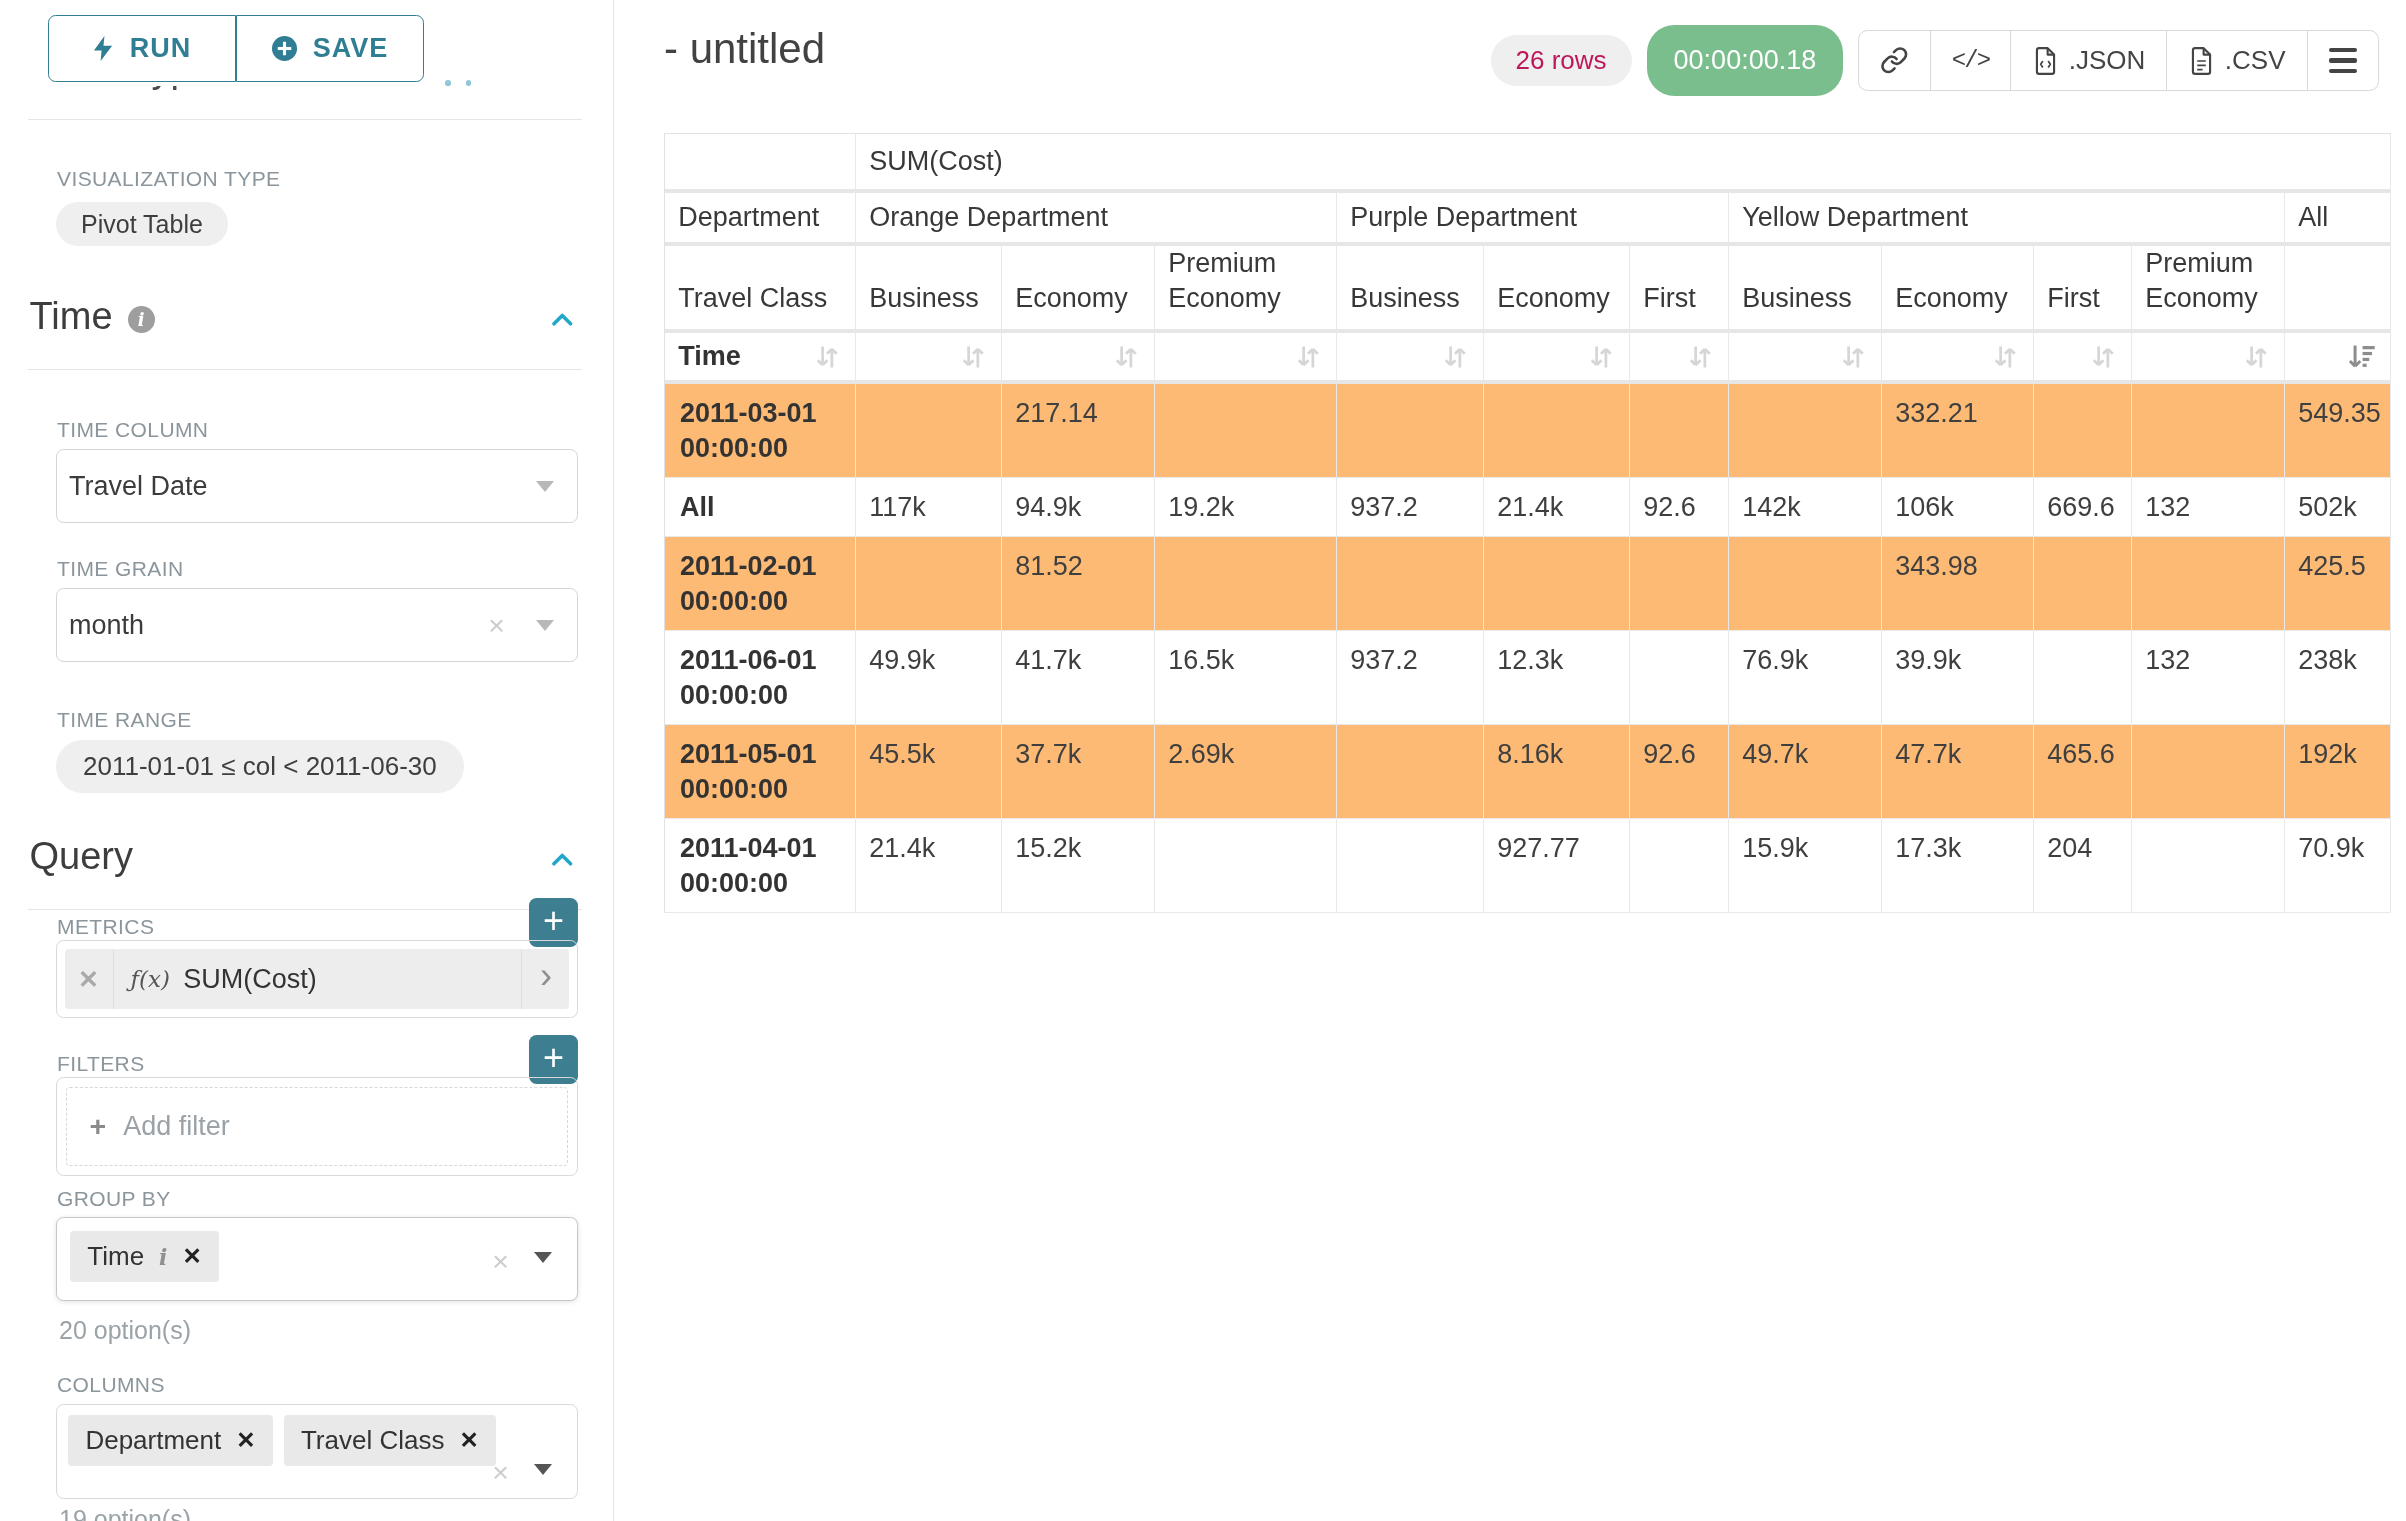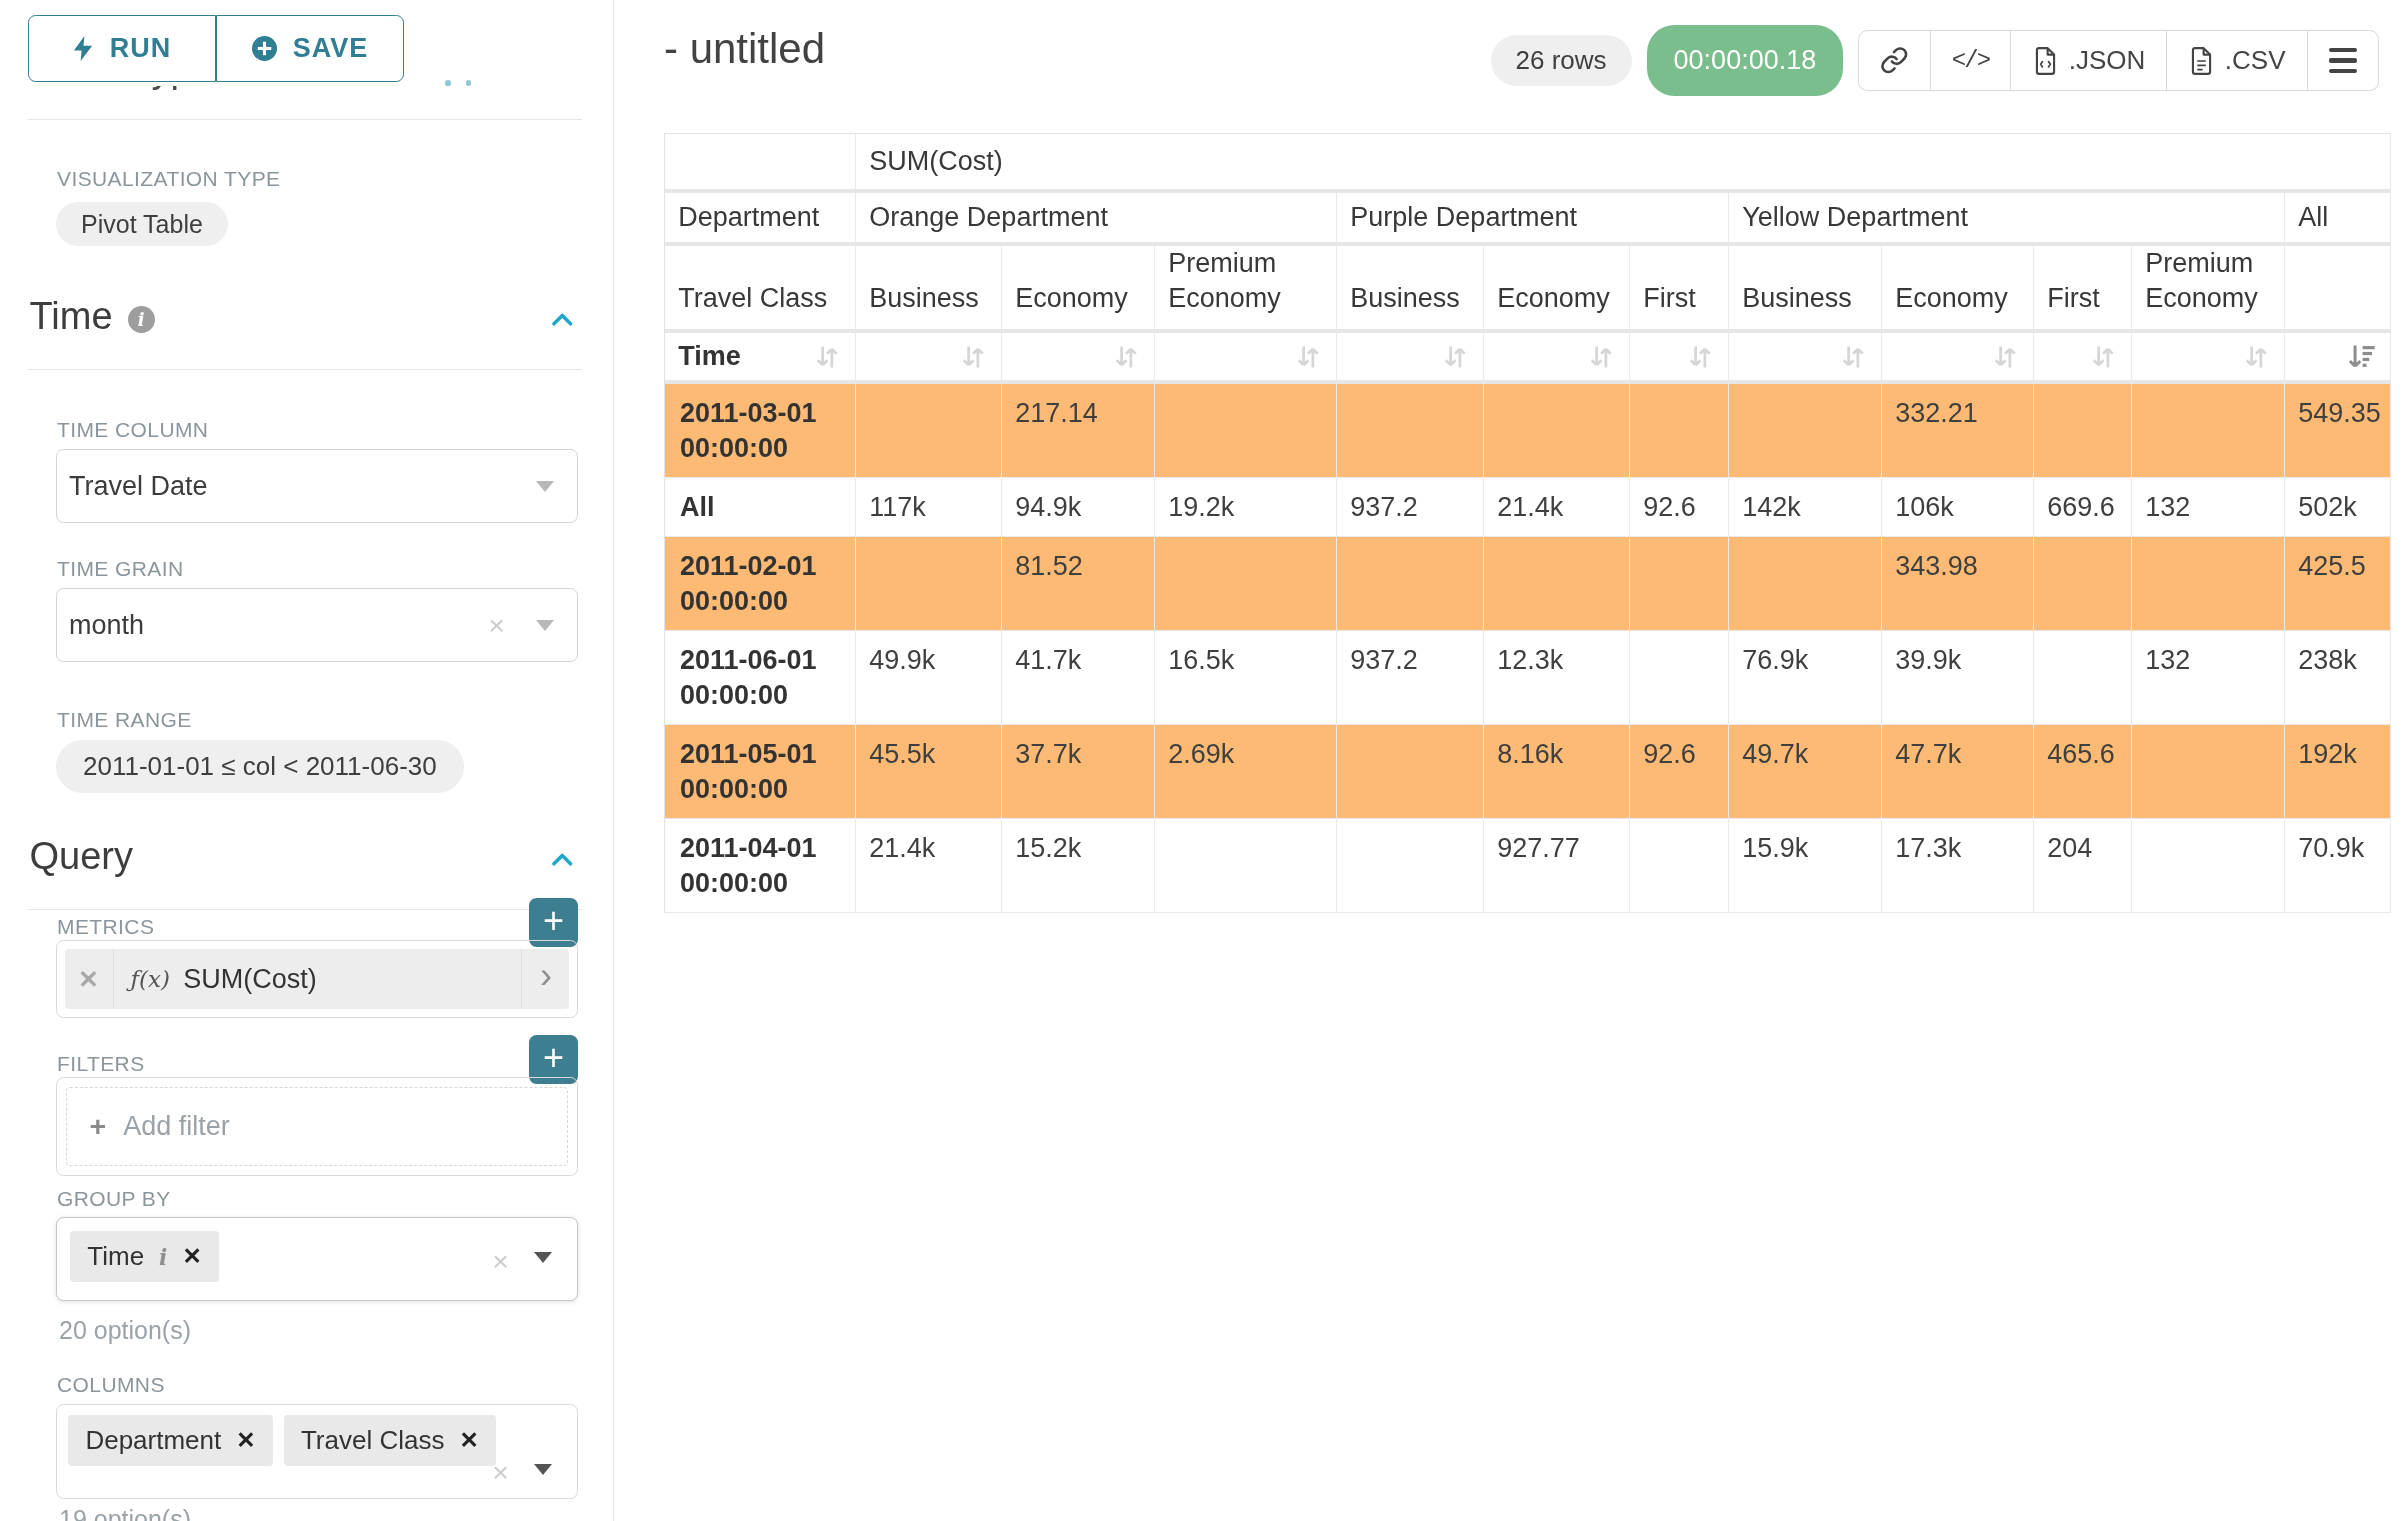--- a/index.html
+++ b/index.html
@@ -77,21 +77,21 @@
   .gb-box .box-clear { top:28.5px; } .gb-box .box-caret { top:34px; }
   .cols-box .box-clear { top:53px; } .cols-box .box-caret { top:59px; }
 
   .hint { position:absolute; left:59px; font-size:25px; color:#9aa3a8; }
   #hint-groupby { top:1316px; } #hint-columns { top:1505px; }
 
   
   .main { position:absolute; left:615px; top:0; right:0; bottom:0;text-decoration:underline; }
   .page-title { position:absolute; left:49px; top:25px; font-size:42px; color:#424242; }
   .controls { position:absolute; top:25px; right:27px; display:flex; align-items:center; gap:15px; }
-  .badge-rows  { background:#efefef; border-radius:26px; height:51px; padding:0 25px; font-size:26px; color:#404040; display:flex; align-items:center; }
+  .badge-rows  { background:#efefef; border-radius:26px; height:51px; padding:0 25px; font-size:26px; color:#be185d; display:flex; align-items:center; }
   .badge-timer { background:#7abe8d; border-radius:27.6px; height:71px; padding:0 27px; font-size:27px; color:#fff; display:flex; align-items:center; }
   .toolbar { display:flex; height:61px; border:1px solid #d9d9d9; border-radius:9.5px; background:#fff; overflow:hidden; }
   .tb-item { display:flex; align-items:center; justify-content:center; padding:0 21px; border-left:1px solid #d9d9d9; color:#444; font-size:26px; gap:9.5px; cursor:pointer; }
   .tb-item:first-child { border-left:none; }
   .code-glyph { font-family:"Liberation Mono", monospace; font-size:24px; letter-spacing:-1.9px; }
   .burger { display:flex; flex-direction:column; gap:5.7px; }
   .burger i { width:28.5px; height:4.8px; background:#444; border-radius:1.9px; }
 
   
   .pivot-wrap { position:absolute; left:49px; top:133px; }
@@ -112,21 +112,21 @@
   .pivot tbody th { font-weight:bold; color:#333; padding-left:15px; }
   .pivot tbody tr.tall th, .pivot tbody tr.tall td { height:84px; }
   .pivot tbody tr.alt th, .pivot tbody tr.alt td { background:#fdba74; }
 </style>
 </head>
 <body>
 
 <div class="sidebar">
   <div class="chart-type-heading">Chart Type</div>
   <div class="top-mask"></div>
-  <div class="btn-group" style="z-index:3;">
+  <div class="btn-group" style="z-index:3;margin-left:20px;">
     <button class="btn run">
       <svg width="23" height="27" viewBox="0 0 24 28">
           <polygon points="13,1 2,16 10,16 9,27 21,11 12,11" fill="#2f7e93"></polygon>
         </svg>
       <span>RUN</span>
     </button>
     <button class="btn save">
       <svg width="27" height="27" viewBox="0 0 28 28">
           <circle cx="14" cy="14" r="13" fill="#2f7e93"></circle>
           <rect x="7" y="12.4" width="14" height="3.2" fill="#fff"></rect>

